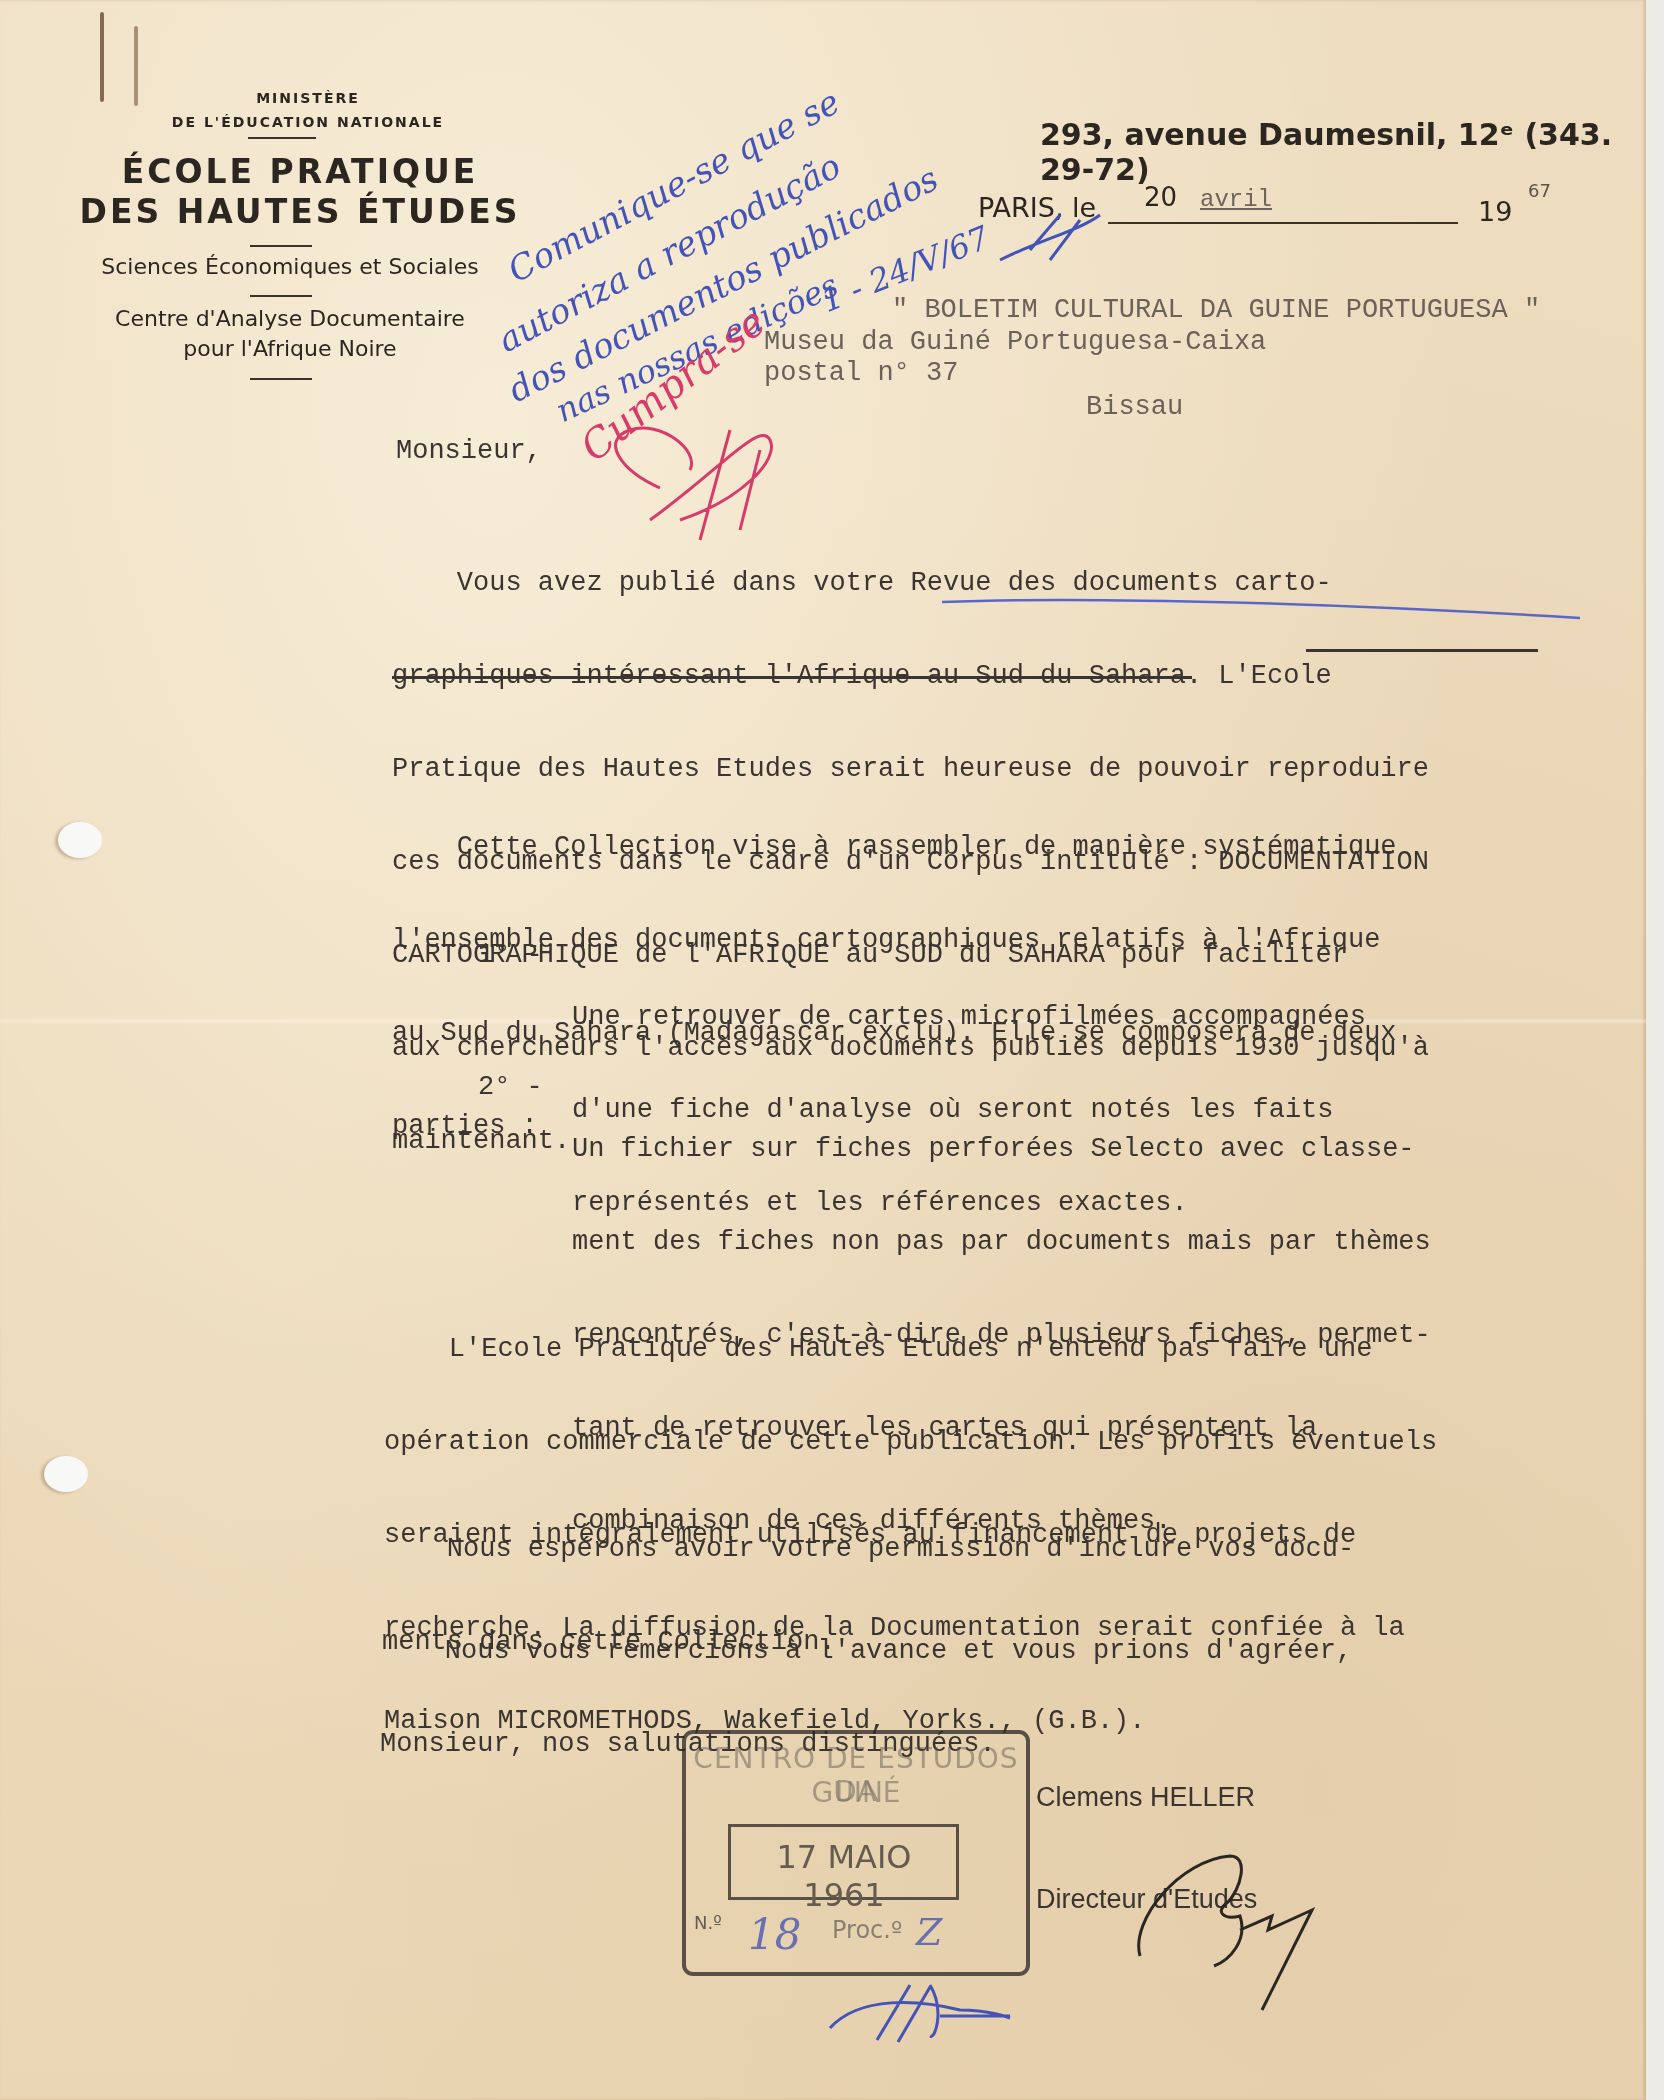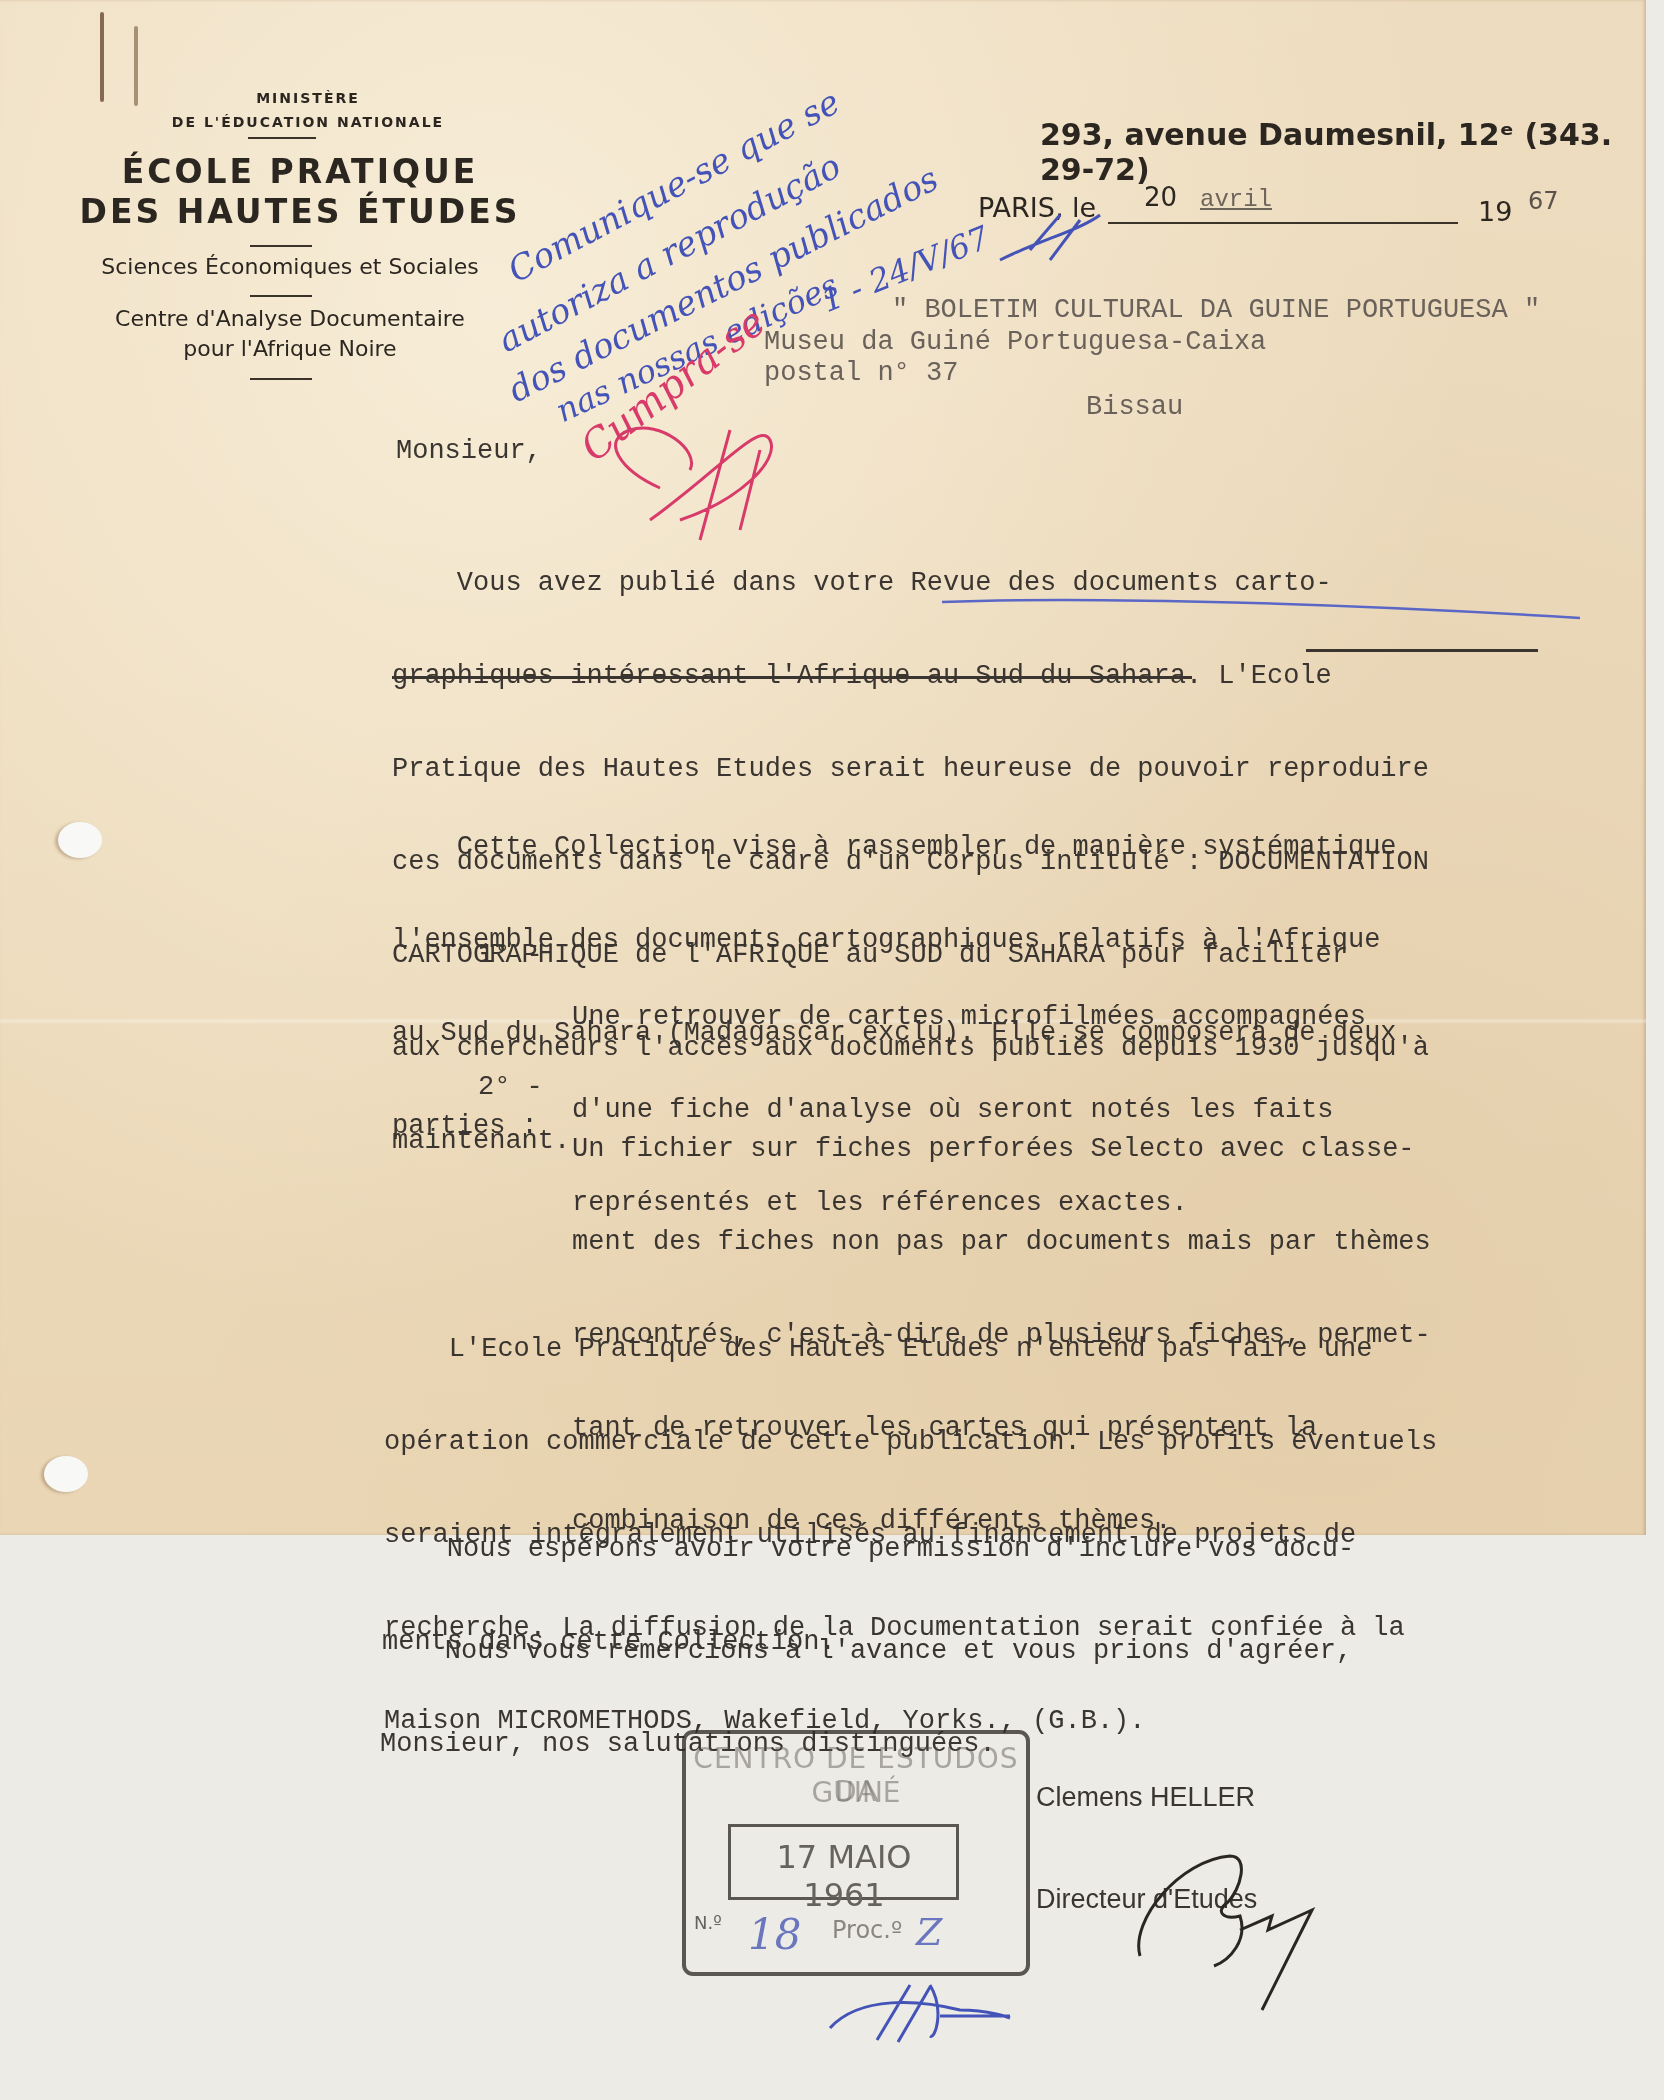--- a/index.html
+++ b/index.html
@@ -1,21 +1,21 @@
 <!DOCTYPE html>
 <html><head>
   <meta charset="utf-8">
   <style>
     html, body { margin: 0; padding: 0; }
     body {
       width: 1664px; height: 2100px; position: relative; overflow: hidden;
       background: #ecebe6;
     }
     .paper {
-      position: absolute; left: 0; top: 0; width: 1646px; height: 1535px;
+      position: absolute; left: 0; top: 0; width: 1646px; height: 2100px;
       background:
         radial-gradient(ellipse at 30% 20%, rgba(255,250,235,0.55), rgba(255,250,235,0) 60%),
         radial-gradient(ellipse at 80% 85%, rgba(210,180,140,0.25), rgba(210,180,140,0) 60%),
         linear-gradient(180deg, #eddcbf 0%, #ecdabb 50%, #ead6b4 100%);
       box-shadow: inset -2px 0 3px rgba(160,120,80,0.35);
     }
     .fold {
       position: absolute; left: 0; width: 1646px; height: 6px;
       background: linear-gradient(180deg, rgba(255,255,255,0) 0%, rgba(255,255,255,0.35) 50%, rgba(255,255,255,0) 100%);
     }
@@ -33,21 +33,21 @@
     .lh-school { left: 70px; width: 460px; top: 152px; font-size: 33px; font-weight: bold; letter-spacing: 3px; line-height: 40px; }
     .lh-dept { left: 70px; width: 440px; top: 252px; font-size: 22px; line-height: 30px; }
     .lh-centre { left: 70px; width: 440px; top: 304px; font-size: 22px; line-height: 30px; }
     .lh-address { position: absolute; left: 1040px; top: 117px; font-family: "DejaVu Sans", sans-serif; font-weight: bold; font-size: 30px; color: #2b2620; }
     .date-line { position: absolute; left: 978px; top: 188px; width: 640px; height: 40px; font-family: "DejaVu Sans", sans-serif; color: #2b2620; }
     .date-city { position: absolute; left: 0; top: 4px; font-size: 27px; }
     .date-rule { position: absolute; left: 130px; top: 34px; width: 350px; height: 2px; background: #3a332a; }
     .date-day { position: absolute; left: 166px; top: -6px; font-size: 26px; }
     .date-month { position: absolute; left: 222px; top: -2px; font-size: 24px; font-family: "Liberation Mono", monospace; color: #6e655a; text-decoration: underline; }
     .date-year-prefix { position: absolute; left: 500px; top: 8px; font-size: 27px; }
-    .date-year-suffix { position: absolute; left: 550px; top: -8px; font-size: 24px; color: #5a524a; margin-top: 7px; }
+    .date-year-suffix { position: absolute; left: 550px; top: -8px; font-size: 18px; color: #5a524a; }
     
     .tw { position: absolute; font-family: "Liberation Mono", "DejaVu Sans Mono", monospace; color: #3a3530; font-size: 27px; line-height: 31px; white-space: pre; }
     .addr { color: #6a625a; }
     .body-block { left: 392px; width: 1200px; }
     .item-num { position: absolute; font-family: "Liberation Mono", monospace; font-size: 27px; color: #3a3530; }
     
     .stamp { position: absolute; left: 682px; top: 1730px; width: 340px; height: 238px; border: 4px solid #2a2622; border-radius: 11px; opacity: 0.75; }
     .stamp-inner { position: absolute; left: 42px; top: 90px; width: 225px; height: 70px; border: 3px solid #2a2622; }
     .stamp-text { position: absolute; font-family: "DejaVu Sans", sans-serif; color: #555049; text-align: center; }
     .stamp-title { left: 0; width: 340px; top: 8px; font-size: 28px; letter-spacing: 1px; opacity: 0.6; }

